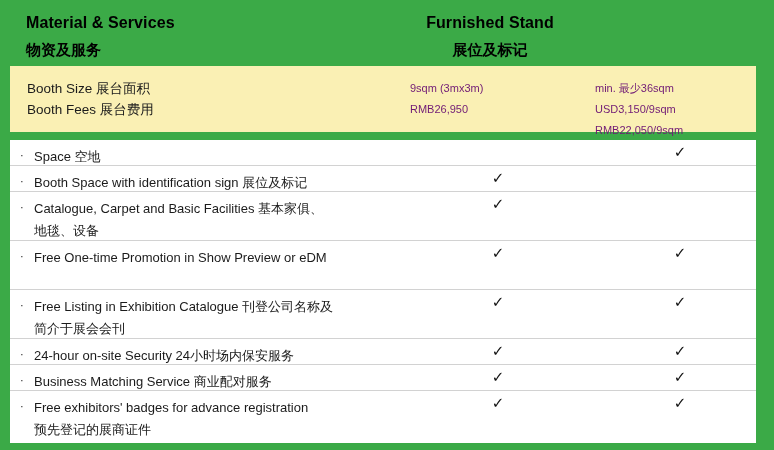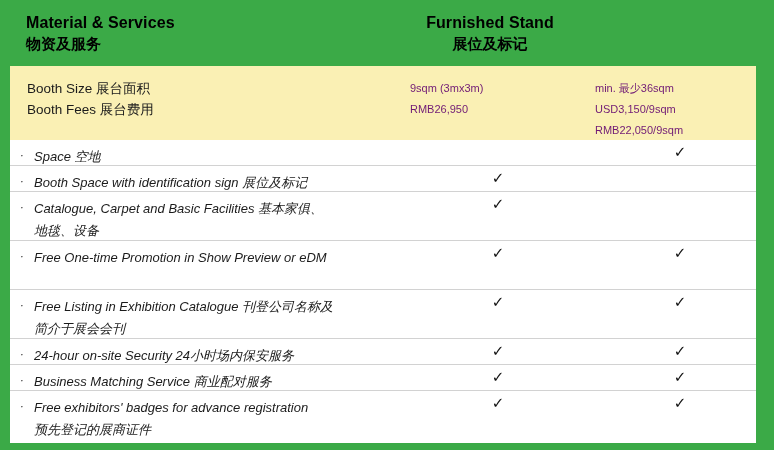--- a/index.html
+++ b/index.html
@@ -43,29 +43,29 @@
     width: 190px;
     text-align: center;
   }
   .hdr-raw {
     left: 592px;
     top: 13px;
     width: 160px;
     text-align: center;
   }
   .hdr-en { font-size: 16px; letter-spacing: 0.1px; display: block; }
-  .hdr-zh { font-size: 15px; display: block; margin-top: 2px; }
+  .hdr-zh { font-size: 15px; display: block; margin-top: 8px; }
 
   
   .fee-band {
     position: absolute;
     left: 10px;
     top: 66px;
     width: 746px;
-    height: 74px;
+    height: 66px;
     background: #FAF0B4;
     box-sizing: border-box;
   }
   .fee-label {
     position: absolute;
     left: 17px;
     top: 12px;
     font-size: 13.5px;
     color: #1b1b1b;
     line-height: 21px;
@@ -85,21 +85,20 @@
 
   
   .table-body {
     position: absolute;
     left: 10px;
     top: 140px;
     width: 746px;
     height: 303px;
     background: #ffffff;
     box-sizing: border-box;
-    font-style: italic;
   }
   .row {
     position: relative;
     box-sizing: border-box;
     border-bottom: 1px solid #d2d2d2;
     height: 26px;
   }
   .row.tall { height: 49px; }
   .row:last-child { border-bottom: none; }
   .row-label {

